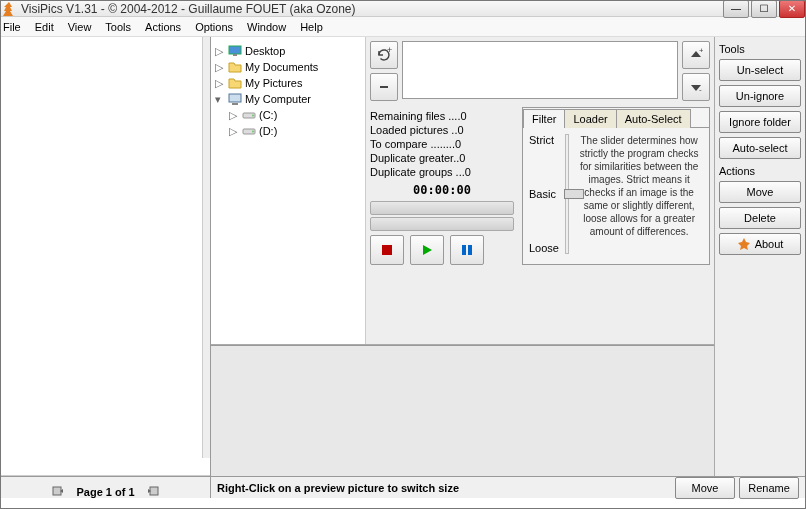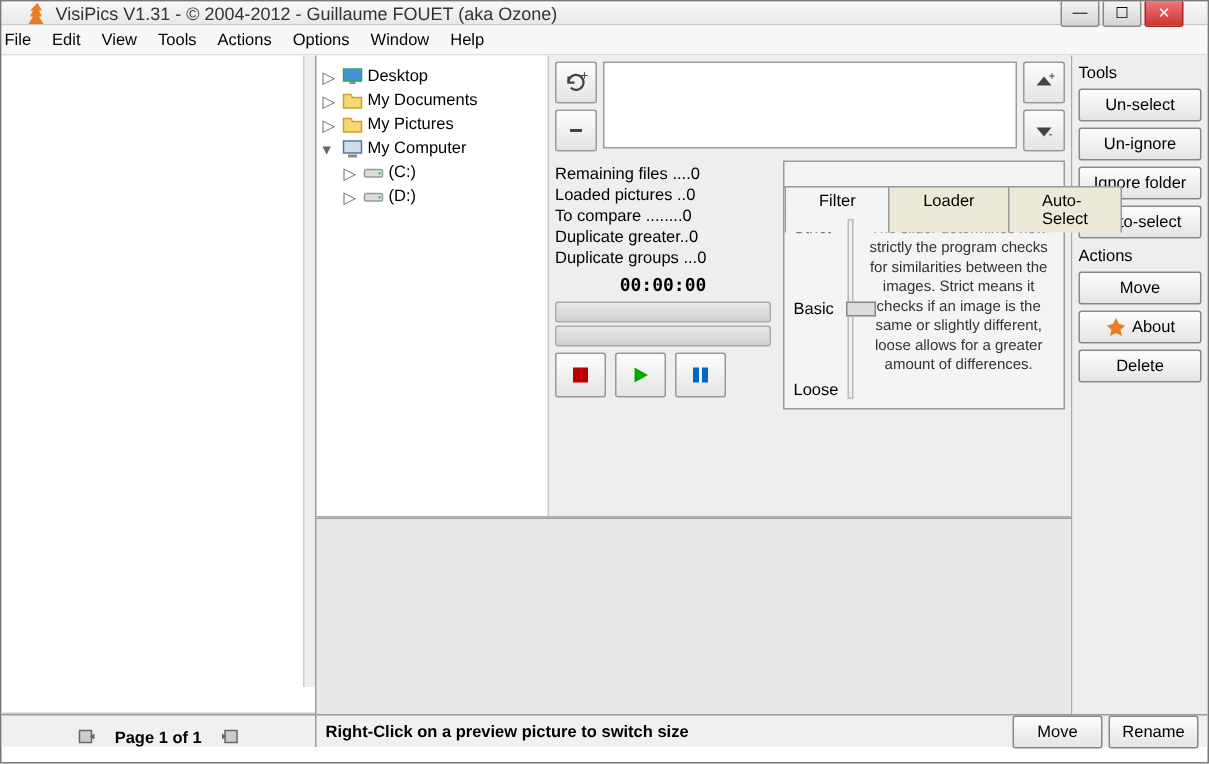--- a/index.html
+++ b/index.html
@@ -1,17 +1,17 @@
 <!DOCTYPE html>
 <html><head>
 <meta charset="utf-8">
 <style>
 * { box-sizing: border-box; margin: 0; padding: 0; }
 body { font-family: Tahoma, Arial, sans-serif; font-size: 11px; background: #fff; width: 806px; height: 509px; overflow: hidden; border: 1px solid #777; }
-.titlebar { height: 16px; background: linear-gradient(#f8f8f8, #e8e8e8); border-bottom: 1px solid #ccc; display: flex; align-items: center; padding: 0 16px; justify-content: center; }
+.titlebar { height: 16px; background: linear-gradient(#f8f8f8, #e8e8e8); border-bottom: 1px solid #ccc; display: flex; align-items: center; padding: 0 0; justify-content: center; }
 .titlebar .icon { width: 16px; height: 16px; margin-right: 4px; }
 .titlebar .title { flex: 1; font-size: 12px; color: #333; }
 .winbtns { display: flex; gap: 2px; }
 .winbtn { width: 26px; height: 18px; border: 1px solid #888; border-radius: 2px; background: linear-gradient(#f4f4f4,#d4d4d4); display: flex; align-items: center; justify-content: center; font-size: 10px; cursor: pointer; }
 .winbtn.close { background: linear-gradient(#e77,#c33); color: #fff; border-color:#a22; }
 .menubar { height: 20px; display: flex; align-items: center; padding: 0 2px; gap: 14px; border-bottom: 1px solid #ddd; background:#f8f8f8; }
 .menubar span { cursor: pointer; }
 .main { display: flex; height: calc(100% - 26px - 20px - 22px); }
 .leftpane { width: 210px; border-right: 1px solid #999; position: relative; background:#fff; display:flex; flex-direction:column;}
 .leftcanvas { flex:1; border-bottom:1px solid #ccc; }
@@ -27,21 +27,21 @@
 .navrow { display:flex; gap:4px; }
 .sqbtn { width:28px; height:28px; background:linear-gradient(#fdfdfd,#e4e4e4); border:1px solid #999; border-radius:2px; display:flex; align-items:center; justify-content:center; cursor:pointer; }
 .pathbox { flex:1; background:#fff; border:1px solid #999; height:58px; }
 .stats { padding:2px 0; line-height:14px; }
 .timebox { text-align:center; font-family:monospace; font-weight:bold; font-size:12px; padding:2px 0;}
 .progress { height:14px; background:linear-gradient(#e8e8e8,#d0d0d0); border:1px solid #aaa; border-radius:2px; margin:2px 0;}
 .ctrlrow { display:flex; gap:6px; margin-top:4px;}
 .ctrlbtn { width:34px; height:30px; background:linear-gradient(#fdfdfd,#e4e4e4); border:1px solid #999; border-radius:2px; display:flex; align-items:center; justify-content:center; cursor:pointer; font-size:14px;}
 .tabset { border:1px solid #999; background:#f4f4f4; width:188px; display:flex; flex-direction:column;}
 .tabs { display:flex; border-bottom:1px solid #999; }
-.tab { padding:3px 22px; border:1px solid #999; border-bottom:none; background:#ece9d8; margin-right:-1px; cursor:pointer; position:relative; top:16px;}
+.tab { padding:3px 8px; border:1px solid #999; border-bottom:none; background:#ece9d8; margin-right:-1px; cursor:pointer; position:relative; top:1px;}
 .tab.active { background:#f4f4f4; }
 .tabbody { display:flex; padding:6px; gap:6px; flex:1;}
 .sliderlabels { display:flex; flex-direction:column; justify-content:space-between; font-size:11px; height:120px;}
 .slidertrack { width:18px; height:120px; background:#eee; border:1px solid #bbb; position:relative;}
 .sliderthumb { position:absolute; left:-2px; width:20px; height:10px; background:#ddd; border:1px solid #888; top:54px;}
 .sliderhelp { font-size:10px; text-align:center; color:#333; line-height:13px;}
 .previewarea { flex:1; background:#e8e8e8; border-top:1px solid #999;}
 .rightpane { width: 90px; padding:4px; background:#eee; display:flex; flex-direction:column; gap:4px;}
 .grouplabel { font-size:11px; margin-top:2px;}
 .btn { height:22px; background:linear-gradient(#fdfdfd,#e4e4e4); border:1px solid #888; border-radius:2px; cursor:pointer; font-size:11px; display:flex; align-items:center; justify-content:center;}
@@ -239,29 +239,29 @@
   </div>
 
   <div class="rightpane">
     <div class="grouplabel">Tools</div>
     <div class="btn">Un-select</div>
     <div class="btn">Un-ignore</div>
     <div class="btn">Ignore folder</div>
     <div class="btn">Auto-select</div>
     <div class="grouplabel">Actions</div>
     <div class="btn">Move</div>
+    <div class="btn">Delete</div>
     <div class="btn" style="gap:4px;">
       <span>
           <svg width="14" height="14" viewBox="0 0 14 14">
             <path d="M7 1l2 4 4 1-3 3 1 4-4-2-4 2 1-4-3-3 4-1z" fill="#e67e22"></path>
           </svg>
         </span>
       <span>About</span>
     </div>
-    <div class="btn">Delete</div>
   </div>
 </div>
 
 <div class="footer">
   <div class="footer-left">
     <span class="pager-icon">
         <svg viewBox="0 0 14 14">
           <rect x="1" y="3" width="8" height="8" fill="#ccc" stroke="#666"></rect>
           <path d="M11 5l-3 2 3 2z" fill="#666"></path>
         </svg>

